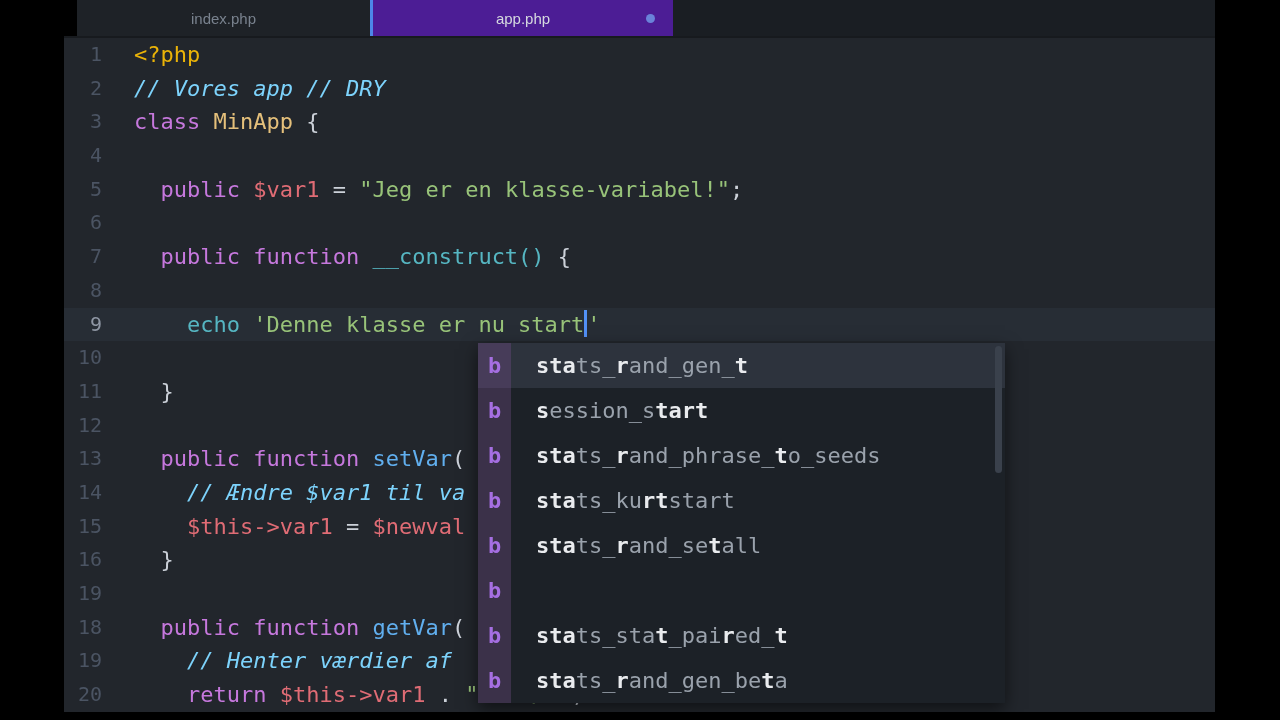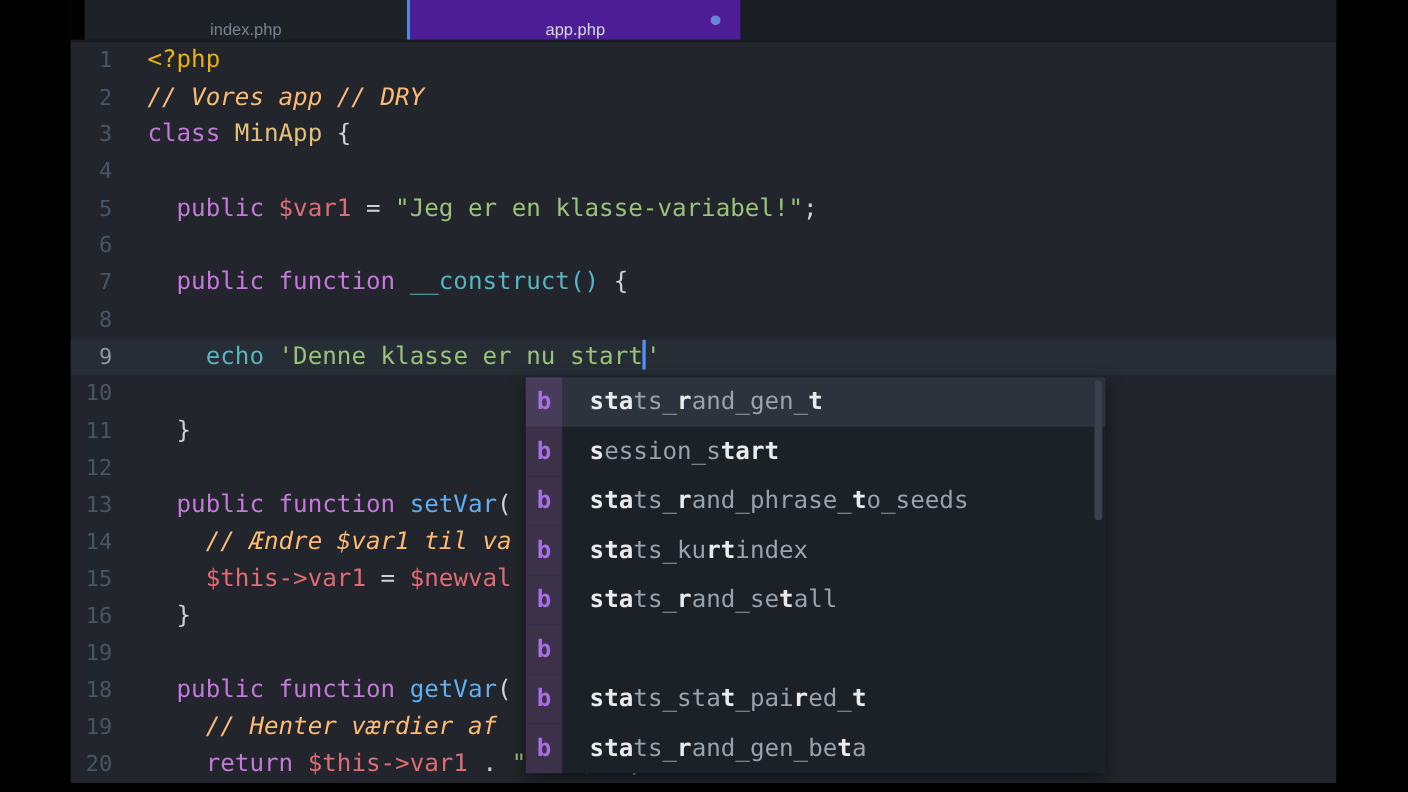--- a/index.html
+++ b/index.html
@@ -12,40 +12,40 @@
   #lb-bottom{ left:0; top:712px; width:1280px; height:8px; }
 
   .stage { position:absolute; left:64px; top:0; width:1151px; height:712px;
            background:#22262c; overflow:hidden; }
 
   
   .tabbar { position:relative; height:38px; background:#1a1e23; display:flex;
             border-bottom:2px solid #171a1e;
             font-family:"Liberation Sans", sans-serif; font-size:15px; }
   .tab-gap { width:13px; height:100%; background:#000; flex:none; }
-  .tab { height:100%; display:flex; align-items:flex-end; justify-content:center;
+  .tab { height:100%; display:flex; align-items:center; justify-content:center;
          position:relative; flex:none; cursor:default; }
   .tab.inactive { width:293px; background:#1e2227; color:#79828e; }
   .tab.active   { width:300px; background:#4c1d95; color:#d5d9df; }
   .tab-divider { width:3px; height:100%; background:#4d87e8; flex:none; }
   .mod-dot { position:absolute; right:18px; top:14px; width:9px; height:9px;
              border-radius:50%; background:#6a82d9; }
   .tabbar-filler { flex:1; background:#1a1e23; }
 
   
   .editor { position:absolute; left:0; top:38px; width:1151px; height:674px;
             font-size:22px; line-height:33.7px; }
   .line { height:33.7px; display:flex; align-items:center; }
   .line.current { background:#272d35; }
   .ln { width:38px; flex:none; text-align:right; font-size:20px; color:#4b5463; }
   .line.current .ln { color:#8f97a4; }
   .code { white-space:pre; margin-left:32px; }
 
   .tag { color:#eab308; }
-  .cmt { color:#fdba74; font-style:italic; }
+  .cmt { color:#7dd3fc; font-style:italic; }
   .kw  { color:#c678dd; }
   .cls { color:#e5c07b; }
   .fnc { color:#56b6c2; }
   .fnb { color:#61afef; }
   .vr  { color:#e06c75; }
   .str { color:#98c379; }
   .pun { color:#ccd1d9; }
   .pln { color:#abb2bf; }
   .cursor { display:inline-block; width:3px; height:27px; background:#5290f5;
             vertical-align:-5px; }
@@ -185,21 +185,21 @@
           <div class="ac-row">
             <div class="badge-col">
               <span class="badge">b</span>
             </div>
             <span class="item-text"><b>sta</b><span>ts_</span><b>r</b><span>and_phrase_</span><b>t</b><span>o_seeds</span></span>
           </div>
           <div class="ac-row">
             <div class="badge-col">
               <span class="badge">b</span>
             </div>
-            <span class="item-text"><b>sta</b><span>ts_ku</span><b>rt</b><span>index</span></span>
+            <span class="item-text"><b>sta</b><span>ts_ku</span><b>rt</b><span>start</span></span>
           </div>
           <div class="ac-row">
             <div class="badge-col">
               <span class="badge">b</span>
             </div>
             <span class="item-text"><b>sta</b><span>ts_</span><b>r</b><span>and_se</span><b>t</b><span>all</span></span>
           </div>
           <div class="ac-row">
             <div class="badge-col">
               <span class="badge">b</span>

